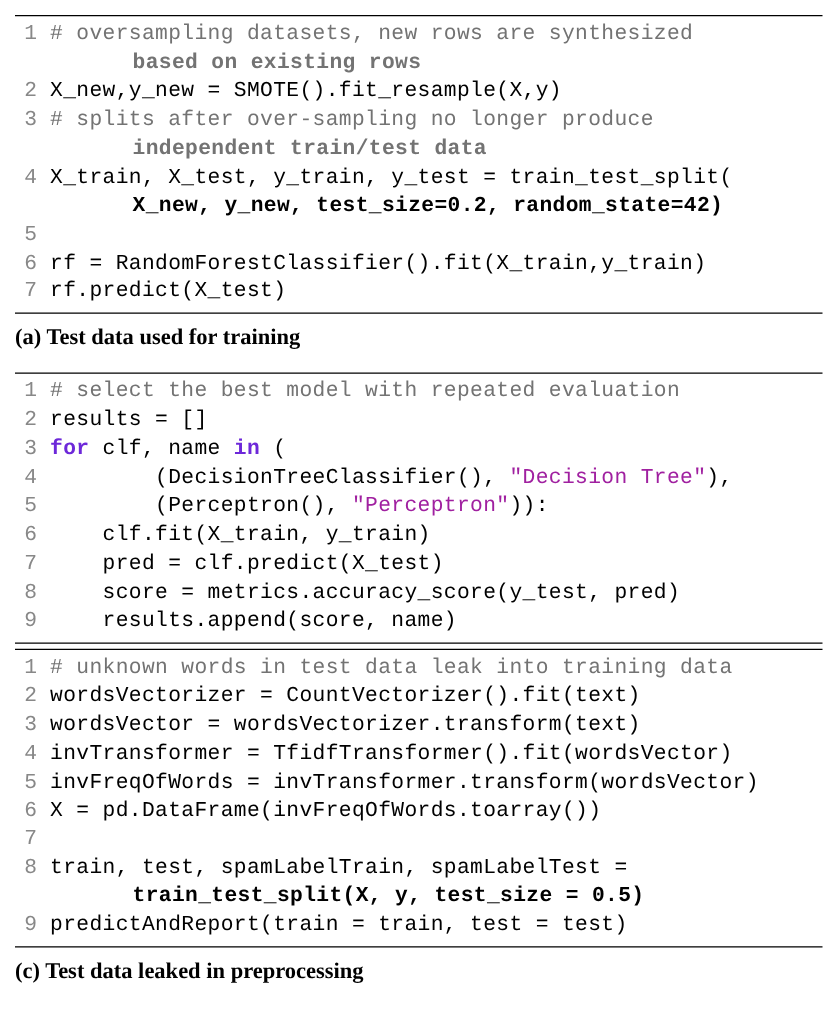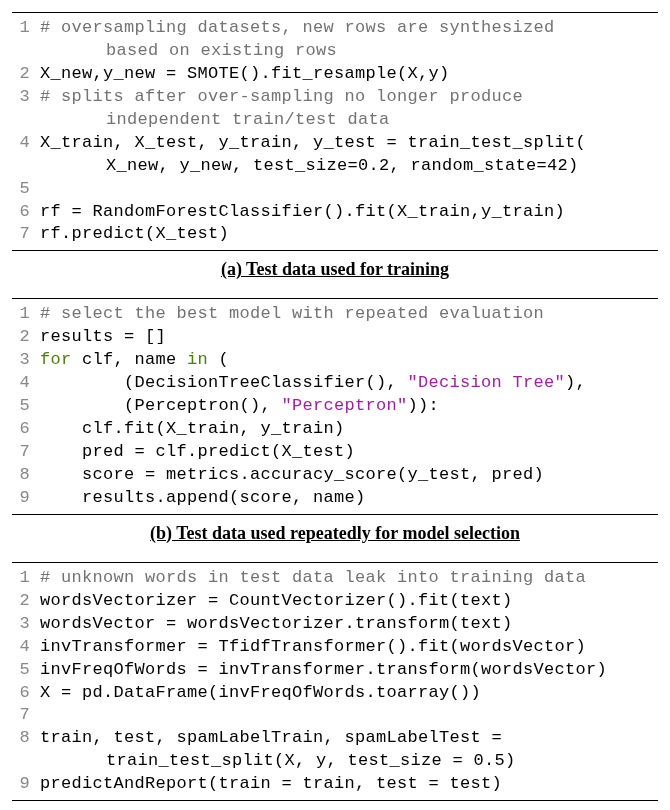--- a/index.html
+++ b/index.html
@@ -39,41 +39,39 @@
     padding-right: 10px;
   }
   .code {
     flex: 1;
     font-family: "Courier New", Courier, monospace;
     white-space: pre-wrap;
     word-break: break-word;
   }
   .continuation {
     padding-left: 66px;
+    font-weight: bold;
   }
   .comment { color: #737373; }
-  .keyword { color: #4d7c0f; font-weight: normal; }
+  .keyword { color: #6d28d9; font-weight: bold; }
   .string  { color: #a020a0; }
   .caption {
-    text-align: center;
     font-weight: bold;
     font-size: 18px;
     padding: 4px 0 14px 0;
-    text-decoration: underline;
   }
 </style>
 </head>
 <body>
 
 <div class="figure" id="figure">
     <hr class="rule">
     <div class="code-block"><div class="line"><span class="lineno">1</span><span class="code"><span class="comment"># oversampling datasets, new rows are synthesized</span></span></div><div class="line"><span class="lineno"></span><span class="code continuation"><span class="comment">based on existing rows</span></span></div><div class="line"><span class="lineno">2</span><span class="code"><span>X_new,y_new = SMOTE().fit_resample(X,y)</span></span></div><div class="line"><span class="lineno">3</span><span class="code"><span class="comment"># splits after over-sampling no longer produce</span></span></div><div class="line"><span class="lineno"></span><span class="code continuation"><span class="comment">independent train/test data</span></span></div><div class="line"><span class="lineno">4</span><span class="code"><span>X_train, X_test, y_train, y_test = train_test_split(</span></span></div><div class="line"><span class="lineno"></span><span class="code continuation"><span>X_new, y_new, test_size=0.2, random_state=42)</span></span></div><div class="line"><span class="lineno">5</span><span class="code"><span> </span></span></div><div class="line"><span class="lineno">6</span><span class="code"><span>rf = RandomForestClassifier().fit(X_train,y_train)</span></span></div><div class="line"><span class="lineno">7</span><span class="code"><span>rf.predict(X_test)</span></span></div></div>
     <hr class="rule">
     <div class="caption">(a) Test data used for training</div>
     <hr class="rule">
     <div class="code-block"><div class="line"><span class="lineno">1</span><span class="code"><span class="comment"># select the best model with repeated evaluation</span></span></div><div class="line"><span class="lineno">2</span><span class="code"><span>results = []</span></span></div><div class="line"><span class="lineno">3</span><span class="code"><span class="keyword">for</span><span> clf, name </span><span class="keyword">in</span><span> (</span></span></div><div class="line"><span class="lineno">4</span><span class="code"><span>        (DecisionTreeClassifier(), </span><span class="string">"Decision Tree"</span><span>),</span></span></div><div class="line"><span class="lineno">5</span><span class="code"><span>        (Perceptron(), </span><span class="string">"Perceptron"</span><span>)):</span></span></div><div class="line"><span class="lineno">6</span><span class="code"><span>    clf.fit(X_train, y_train)</span></span></div><div class="line"><span class="lineno">7</span><span class="code"><span>    pred = clf.predict(X_test)</span></span></div><div class="line"><span class="lineno">8</span><span class="code"><span>    score = metrics.accuracy_score(y_test, pred)</span></span></div><div class="line"><span class="lineno">9</span><span class="code"><span>    results.append(score, name)</span></span></div></div>
     <hr class="rule">
-    <div class="caption">(b) Test data used repeatedly for model selection</div>
     <hr class="rule">
     <div class="code-block"><div class="line"><span class="lineno">1</span><span class="code"><span class="comment"># unknown words in test data leak into training data</span></span></div><div class="line"><span class="lineno">2</span><span class="code"><span>wordsVectorizer = CountVectorizer().fit(text)</span></span></div><div class="line"><span class="lineno">3</span><span class="code"><span>wordsVector = wordsVectorizer.transform(text)</span></span></div><div class="line"><span class="lineno">4</span><span class="code"><span>invTransformer = TfidfTransformer().fit(wordsVector)</span></span></div><div class="line"><span class="lineno">5</span><span class="code"><span>invFreqOfWords = invTransformer.transform(wordsVector)</span></span></div><div class="line"><span class="lineno">6</span><span class="code"><span>X = pd.DataFrame(invFreqOfWords.toarray())</span></span></div><div class="line"><span class="lineno">7</span><span class="code"><span> </span></span></div><div class="line"><span class="lineno">8</span><span class="code"><span>train, test, spamLabelTrain, spamLabelTest =</span></span></div><div class="line"><span class="lineno"></span><span class="code continuation"><span>train_test_split(X, y, test_size = 0.5)</span></span></div><div class="line"><span class="lineno">9</span><span class="code"><span>predictAndReport(train = train, test = test)</span></span></div></div>
     <hr class="rule">
     <div class="caption">(c) Test data leaked in preprocessing</div>
   </div>
 
 </body></html>

